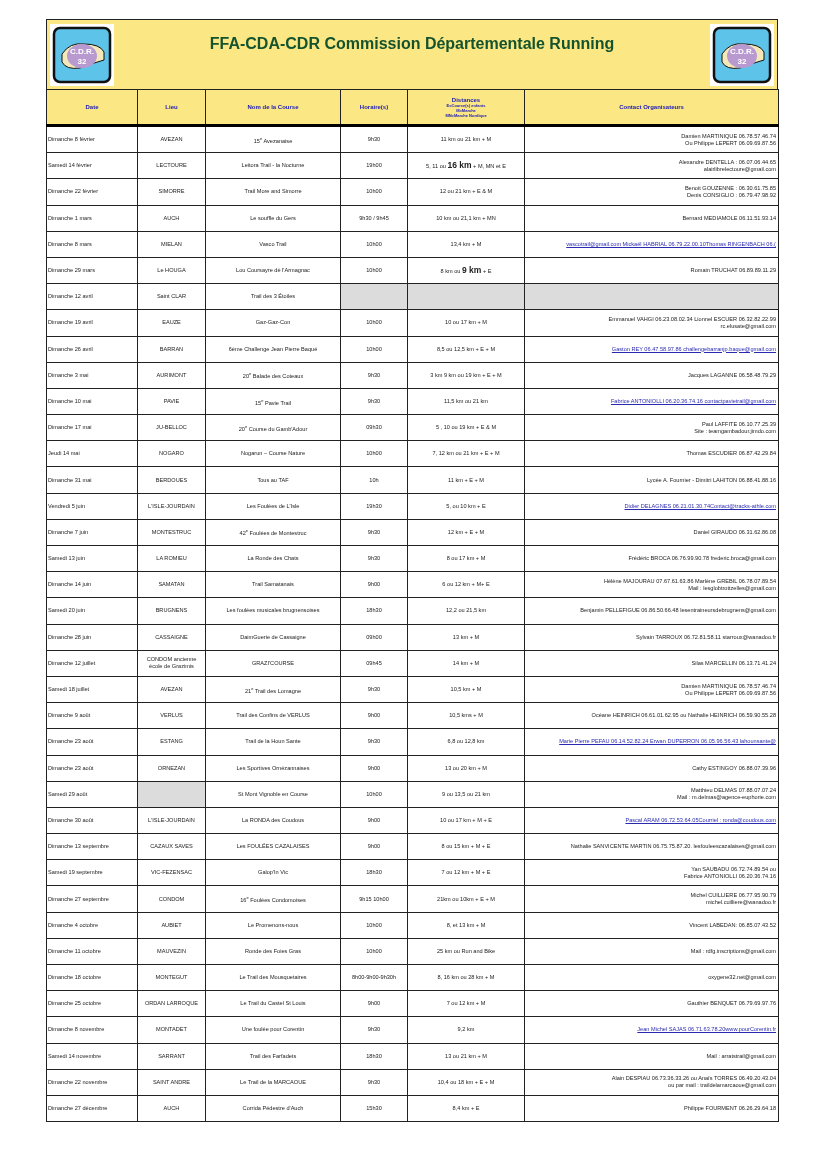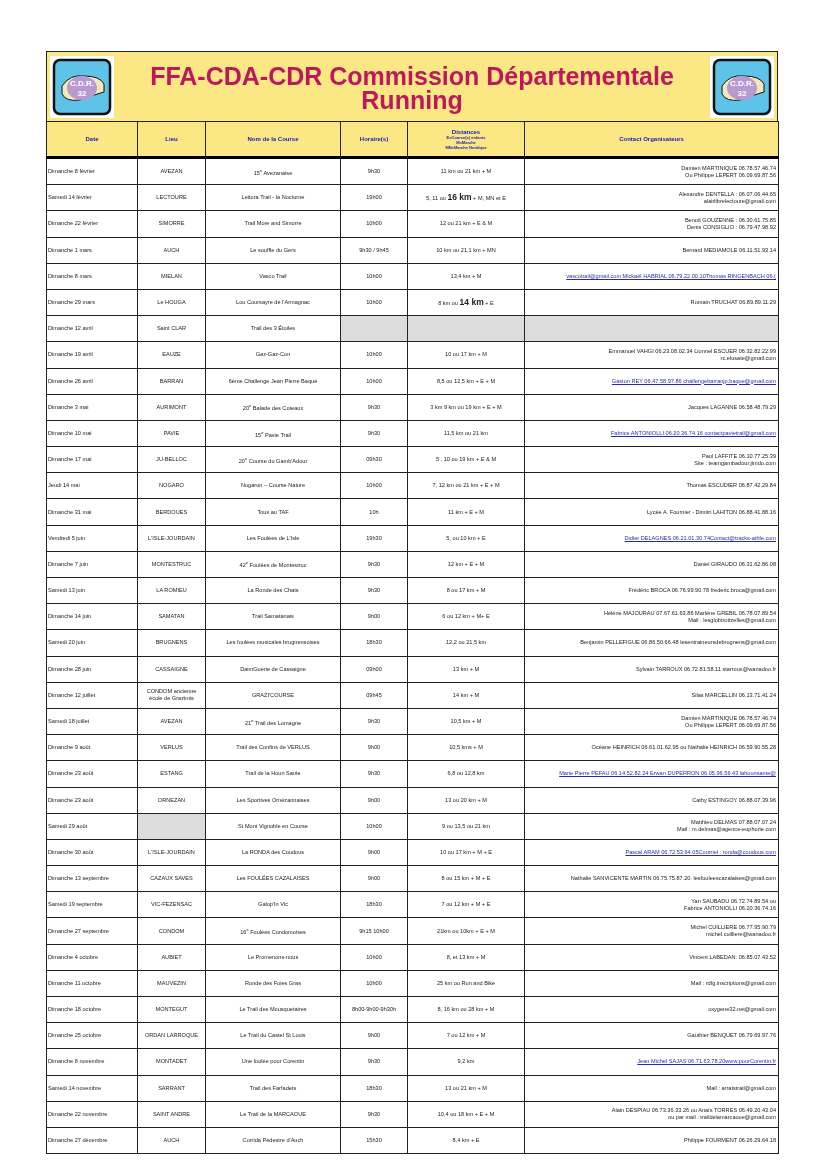--- a/index.html
+++ b/index.html
@@ -1,25 +1,25 @@
 <!DOCTYPE html>
 <html><head>
   <meta charset="utf-8">
   <style>
     html, body { margin:0; padding:0; background:#ffffff; }
     body { width:826px; height:1169px; position:relative; font-family:"Liberation Sans", sans-serif; color:#222; }
     .sheet { position:absolute; left:46px; top:19px; width:732px; }
-    .banner { position:relative; height:70px; background:#fbe783; border:1px solid #222; border-bottom:none; box-sizing:border-box;margin-top:32px; }
+    .banner { position:relative; height:70px; background:#fbe783; border:1px solid #222; border-bottom:none; box-sizing:border-box; }
     .logo { position:absolute; top:4px; width:64px; height:62px; background:#fff; }
     .logo.left { left:3px; }
     .logo.right { right:3px; }
     .logo svg { width:64px; height:62px; display:block; }
     .titles { position:absolute; left:80px; right:80px; top:12px; text-align:center; }
     .title1 { font-size:19px; font-weight:bold; color:#000; line-height:22px; }
-    .title2 { font-size:25px; font-weight:bold; color:#be185d; line-height:24px; }
+    .title2 { font-size:16px; font-weight:bold; color:#14532d; line-height:24px; }
     table { border-collapse:collapse; width:732px; table-layout:fixed; }
     th { background:#fbe783; color:#1a1ab8; font-size:6px; font-weight:bold; height:34px; border:1px solid #222; border-bottom:3px solid #000; text-align:center; vertical-align:middle; padding:0; }
     th .dist-main { font-size:6px; display:block; }
     th .dist-sub { font-size:4px; display:block; line-height:5px; }
     td { height:25.2px; border:1px solid #222; font-size:5.6px; text-align:center; vertical-align:middle; padding:0 1px; color:#222; line-height:7px; overflow:hidden; white-space:nowrap; }
     td.date { text-align:left; padding-left:1px; }
     td.contact { text-align:right; padding-right:2px; }
     td.gray { background:#dcdcdc; }
     td .big { font-size:8.5px; font-weight:bold;text-align:right; }
     td.link span { color:#2a2ab0; text-decoration:underline; }
@@ -116,21 +116,21 @@
           <td class="">Vasco Trail</td>
           <td class="">10h00</td>
           <td class="">13,4 km + M</td>
           <td class="contact link"><span>vascotrail@gmail.com   Mickaël HABRIAL 06.79.22.00.10Thomas RINGENBACH 06.(</span></td>
         </tr>
         <tr>
           <td class="date">Dimanche 29 mars</td>
           <td class="">Le HOUGA</td>
           <td class="">Lou Coursayre dè l'Armagnac</td>
           <td class="">10h00</td>
-          <td class="">8 km ou <span class="big">14 km</span> + E</td>
+          <td class="">8 km ou <span class="big">9 km</span> + E</td>
           <td class="contact">Romain TRUCHAT 06.89.89.11.29</td>
         </tr>
         <tr>
           <td class="date">Dimanche 12 avril</td>
           <td class="">Saint CLAR</td>
           <td class="">Trail des 3 Étoiles</td>
           <td class="gray"></td>
           <td class="gray"></td>
           <td class="contact gray"></td>
         </tr>

